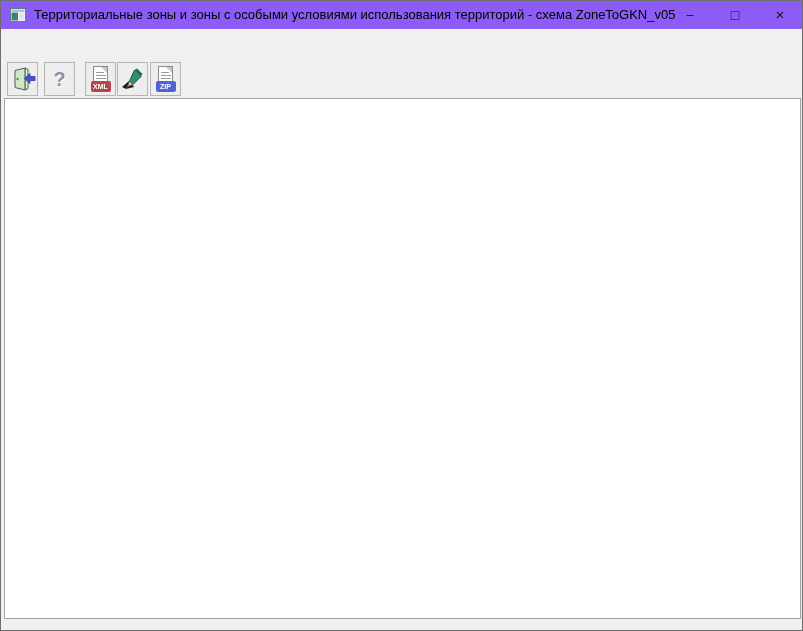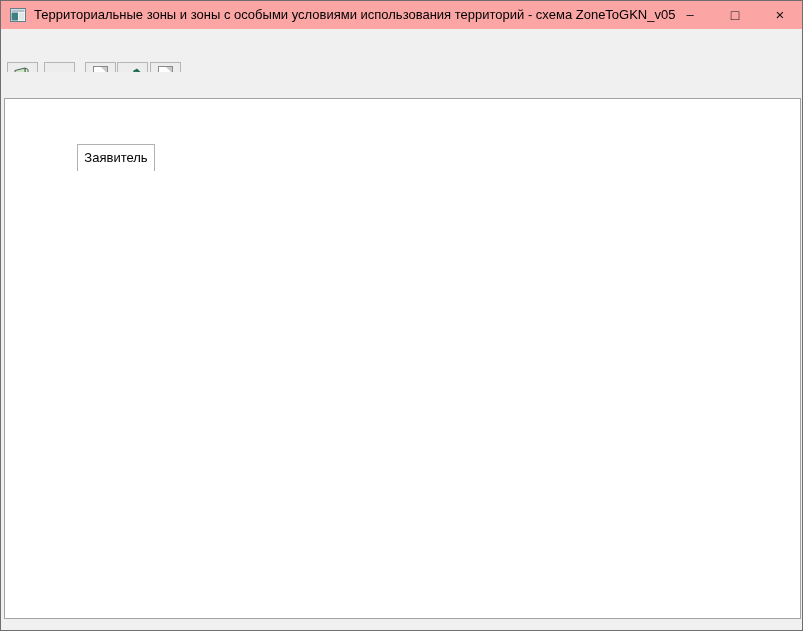--- a/index.html
+++ b/index.html
@@ -1,20 +1,20 @@
 <!DOCTYPE html>
 <html><head>
 <meta charset="utf-8">
 <style>
   html,body{margin:0;padding:0;background:#d7d7d7;}
   *{box-sizing:border-box;}
   #app{position:relative;width:803px;height:631px;background:#f0f0f0;border:1px solid #6e6e6e;
        font-family:"Liberation Sans",sans-serif;font-size:13px;color:#000;overflow:hidden;}
   
-  .titlebar{position:absolute;left:0;top:0;width:100%;height:28px;background:#fca5a5;}
+  .titlebar{position:absolute;left:0;top:0;width:100%;height:28px;background:#8b5cf6;}
   .app-icon{position:absolute;left:9px;top:6px;width:16px;height:16px;}
   .title-text{position:absolute;left:33px;top:0;height:28px;line-height:28px;white-space:nowrap;font-size:13px;}
   .wctl{position:absolute;top:0;width:46px;height:28px;text-align:center;line-height:28px;font-size:13px;color:#111;cursor:default;}
   
   .toolbar{position:absolute;left:0;top:28px;width:100%;height:43px;background:#f0f0f0;}
   .tbtn{position:absolute;top:33px;width:31px;height:34px;background:#ededed;border:1px solid #b5b5b5;
         display:flex;align-items:center;justify-content:center;}
   .doc-ico{position:relative;width:20px;height:26px;}
   .doc-page{position:absolute;left:2px;top:0;width:15px;height:19px;background:#fff;border:1px solid #8a8a8a;}
   .doc-fold{position:absolute;right:0;top:0;border-style:solid;border-width:0 6px 6px 0;border-color:transparent #c9c9c9 transparent transparent;}
@@ -105,26 +105,20 @@
             <span class="doc-fold"></span>
           <span class="doc-line" style="top:5px;width:8px;"></span>
           <span class="doc-line" style="top:8px;width:10px;"></span>
           <span class="doc-line" style="top:11px;width:10px;"></span>
         </span>
         <span class="doc-badge" style="background:#4f63d2;">ZIP</span>
       </span>
     </div>
   </div>
 
-  <div class="tabbar">
-    <div class="tab" style="left:3px;width:73px;">Документы</div>
-    <div class="tab active" style="left:76px;width:78px;">Заявитель</div>
-    <div class="tab" style="left:154px;width:42px;">Зоны</div>
-    <div class="tab" style="left:196px;width:44px;">XML</div>
-  </div>
 
   <div class="panel"></div>
 
   <div class="radio" style="left:123px;top:109px;">
       <div class="dot"></div>
     </div>
   <div class="lbl" style="left:141px;top:107px;">Юридическое лицо</div>
   <div class="radio" style="left:287px;top:109px;"></div>
   <div class="lbl" style="left:305px;top:107px;">Орган государственной власти или орган местного самоуправления</div>
   <div class="sep" style="left:4px;top:129px;width:795px;"></div>

